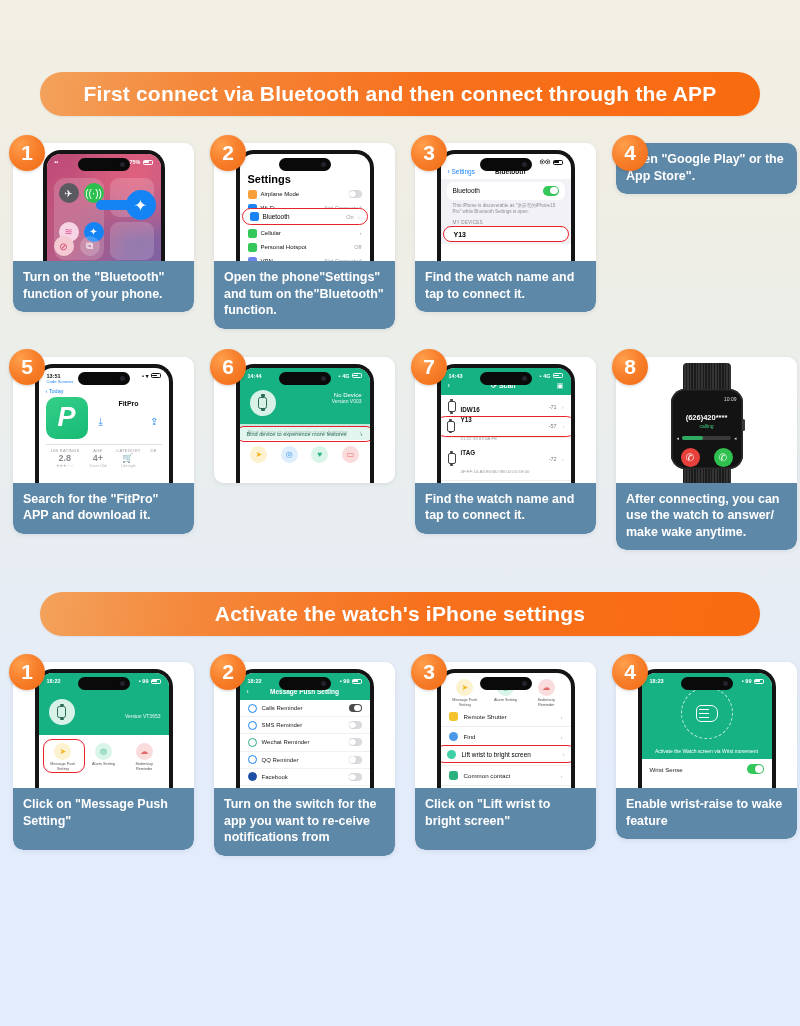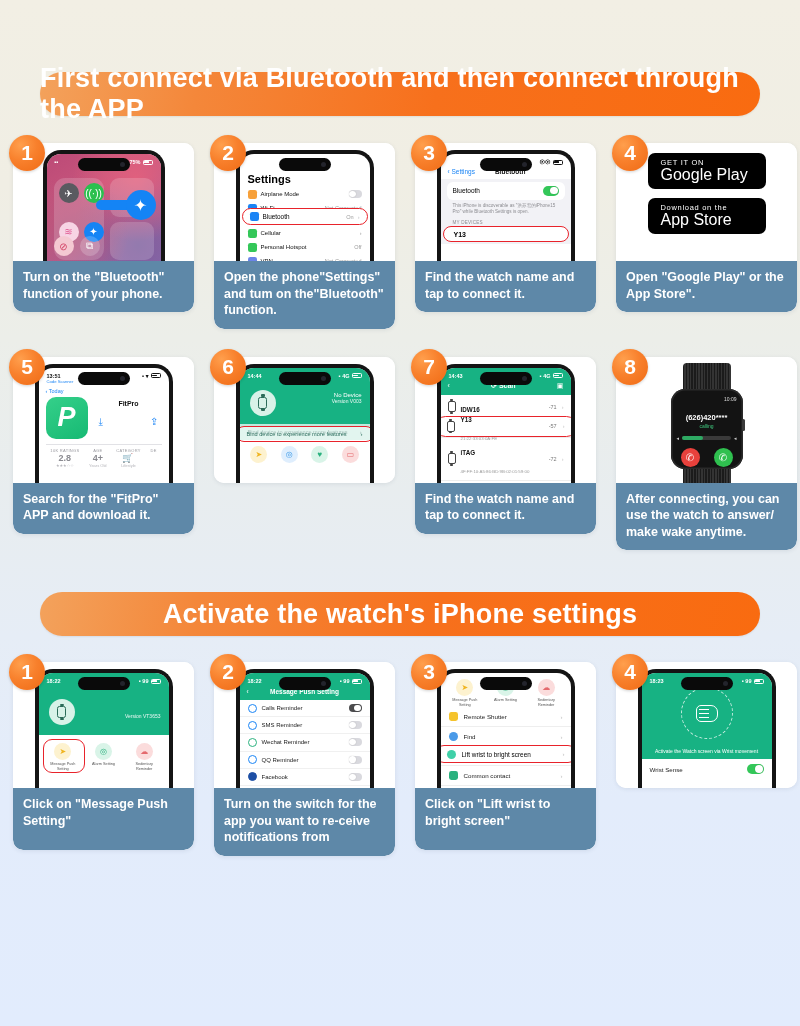--- a/index.html
+++ b/index.html
@@ -21,21 +21,21 @@
   
   .banner-wrap { padding: 0 40px; }
   .banner {
     height: 44px;
     border-radius: 22px;
     background: linear-gradient(100deg, #f3a25c 0%, #f4873a 22%, #f7701c 55%, #f96b10 100%);
     display: flex;
     align-items: center;
     justify-content: center;
     color: #fff;
-    font-size: 27px;
+    font-size: 21px;
     font-weight: bold;
     letter-spacing: .2px;
     box-shadow: 0 1px 2px rgba(0,0,0,.07);
   }
 
   
   .row {
     display: grid;
     grid-template-columns: repeat(4, 181px);
     gap: 20px;
@@ -415,32 +415,20 @@
           </div>
         </div>
       </div>
       <div class="caption">Find the watch name and tap to connect it.</div>
     </div>
   </div>
 
   <div class="card">
     <div class="badge">4</div>
     <div class="card-inner">
-      <div class="shot">
-        <div class="stores">
-          <div class="store">
-            <span class="s1">GET IT ON</span>
-            <span class="s2">Google Play</span>
-          </div>
-          <div class="store">
-            <span class="s1">Download on the</span>
-            <span class="s2">App Store</span>
-          </div>
-        </div>
-      </div>
       <div class="caption">Open "Google Play" or the App Store".</div>
     </div>
   </div>
 </div>
 
 <div class="row" style="margin-top:28px;">
 
   <div class="card">
     <div class="badge">5</div>
     <div class="card-inner">
@@ -819,15 +807,16 @@
             <div class="wristtxt">Activate the Watch screen via Wrist movement</div>
           </div>
           <div class="wrrow">
             <span>Wrist Sense</span>
             <span class="sw on" style="width:17px;height:10px;">
                 <i style="width:8px;height:8px;"></i>
               </span>
           </div>
         </div>
       </div>
+      <div class="caption">Enable wrist-raise to wake feature</div>
     </div>
   </div>
 </div>
 
 </body></html>

